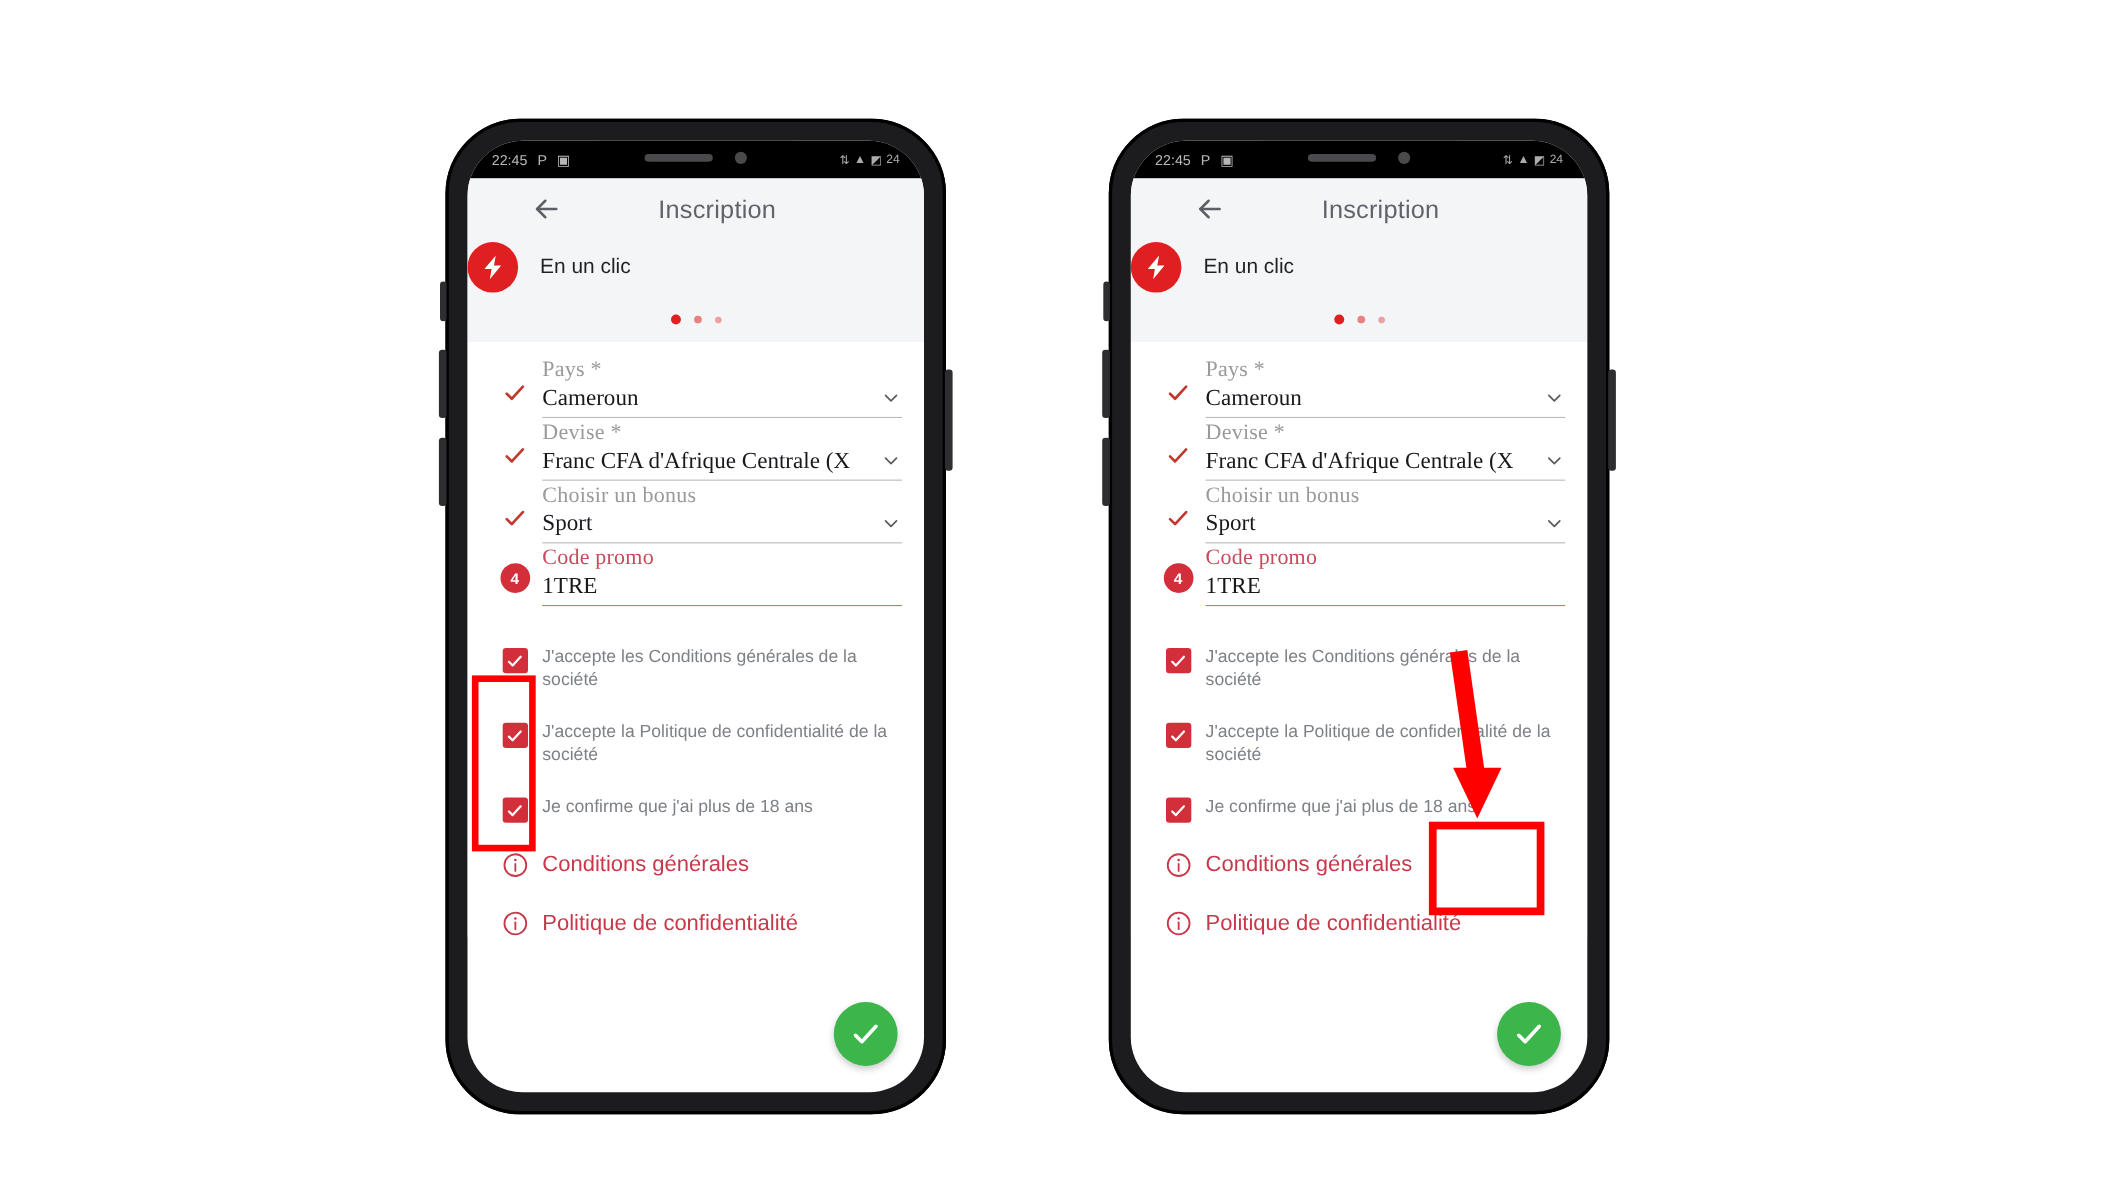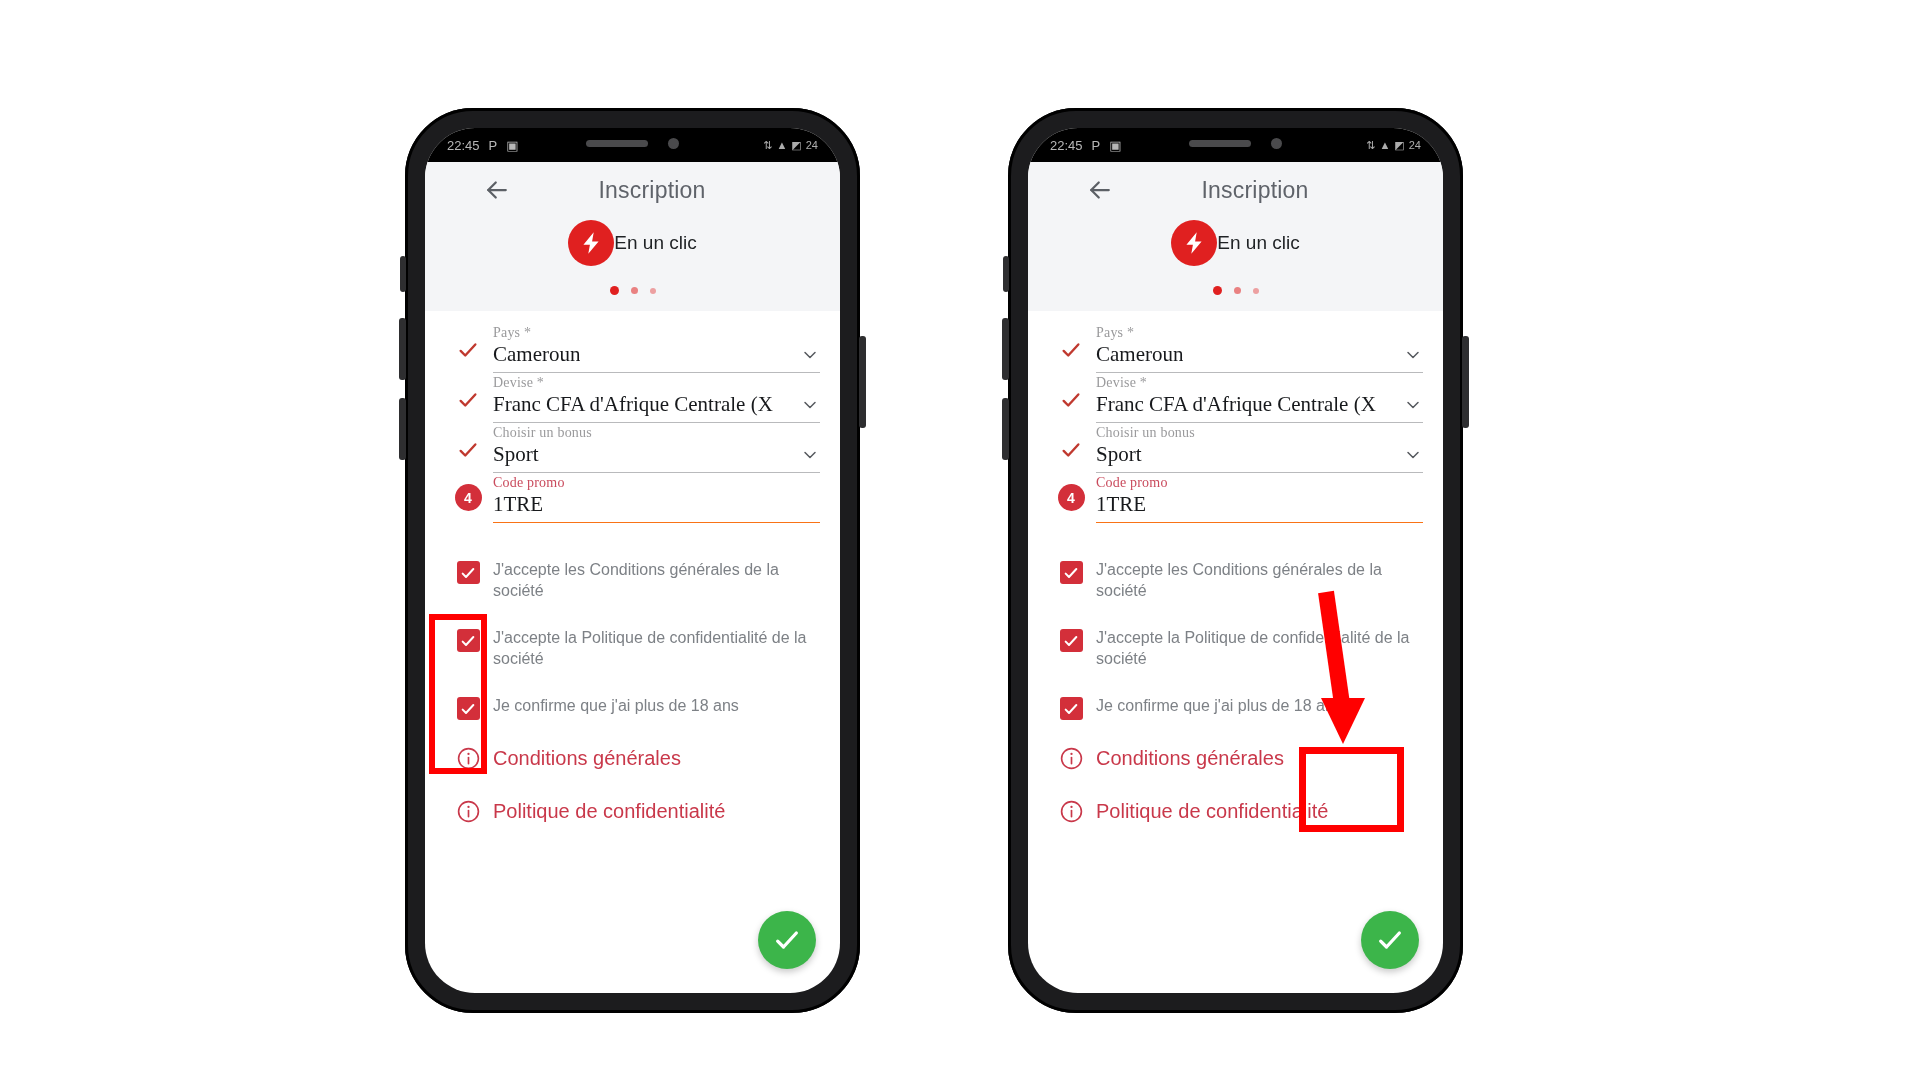--- a/index.html
+++ b/index.html
@@ -57,21 +57,21 @@
   .camera{width:11px;height:11px;background:#4a4a4c;border-radius:50%;}
 
   
   .app-top{background:#f4f5f7;padding:0 0 16px 0;}
   .topbar{display:flex;align-items:center;height:56px;padding:0 18px;box-sizing:border-box;margin-left:39px;}
   .back-arrow{width:30px;height:30px;flex:0 0 auto;color:#5c6066;}
   .screen-title{
     flex:1;text-align:center;font-size:23px;color:#5f636a;
     letter-spacing:.2px;margin-right:30px;
   }
-  .oneclick{display:flex;align-items:center;justify-content:center;gap:0;margin-top:2px;}
+  .oneclick{display:flex;align-items:center;gap:20px;margin-top:2px;}
   .bolt-circle{
     width:46px;height:46px;border-radius:50%;
     display:flex;align-items:center;justify-content:center;
     flex:0 0 auto;
   }
   .bolt-circle svg{width:26px;height:26px;}
   .oneclick-label{font-size:19px;color:#1f2225;}
   .dots{display:flex;align-items:center;justify-content:center;gap:12px;margin-top:20px;}
   .dot{width:8px;height:8px;border-radius:50%;}
   .dot.d1{width:9px;height:9px;}
@@ -84,21 +84,21 @@
   .lead{width:50px;flex:0 0 auto;display:flex;align-items:center;justify-content:center;padding-bottom:12px;}
   .tick{width:22px;height:22px;}
   .badge4{
     width:27px;height:27px;border-radius:50%;
     color:#fff;font-size:14px;font-weight:700;
     display:flex;align-items:center;justify-content:center;
   }
   .field{flex:1;min-width:0;}
   .field-label{
     font-family:"Liberation Serif", serif;
-    font-size:14px;color:#9a9a9c;margin-bottom:1px;letter-spacing:.2px;
+    font-size:20px;color:#9a9a9c;margin-bottom:1px;letter-spacing:.2px;
   }
   .field-label.promo{color:#c94a5c;}
   .field-line{
     display:flex;align-items:center;justify-content:space-between;
     border-bottom:1px solid #b9babc;padding-bottom:5px;
   }
   .field-line.promo-line{border-bottom:1px solid #f97316;}
   .field-value{
     font-family:"Liberation Serif", serif;
     font-size:21px;color:#17191c;white-space:nowrap;overflow:hidden;

